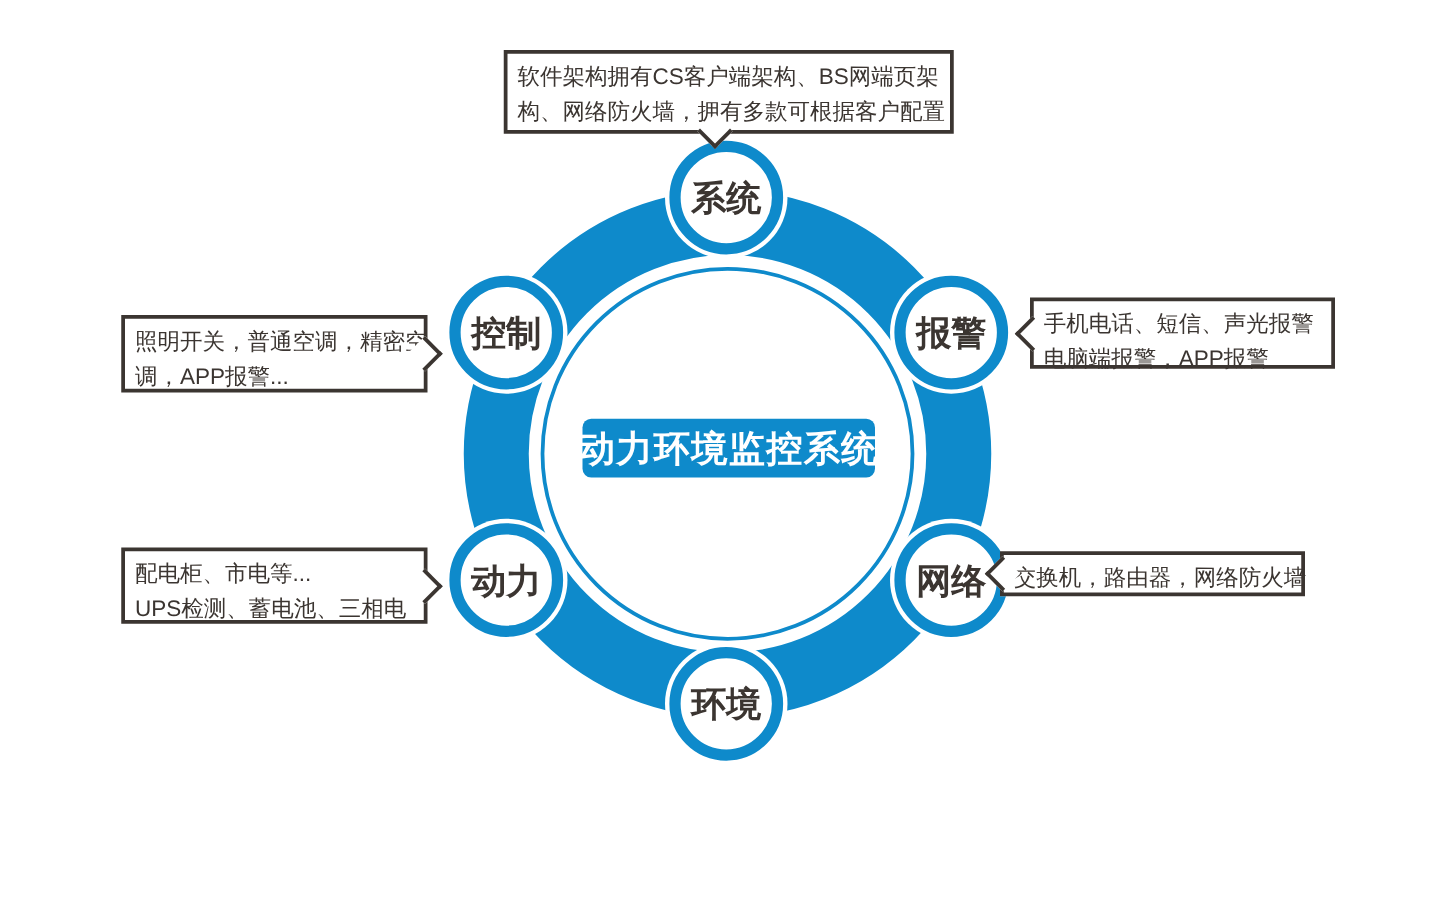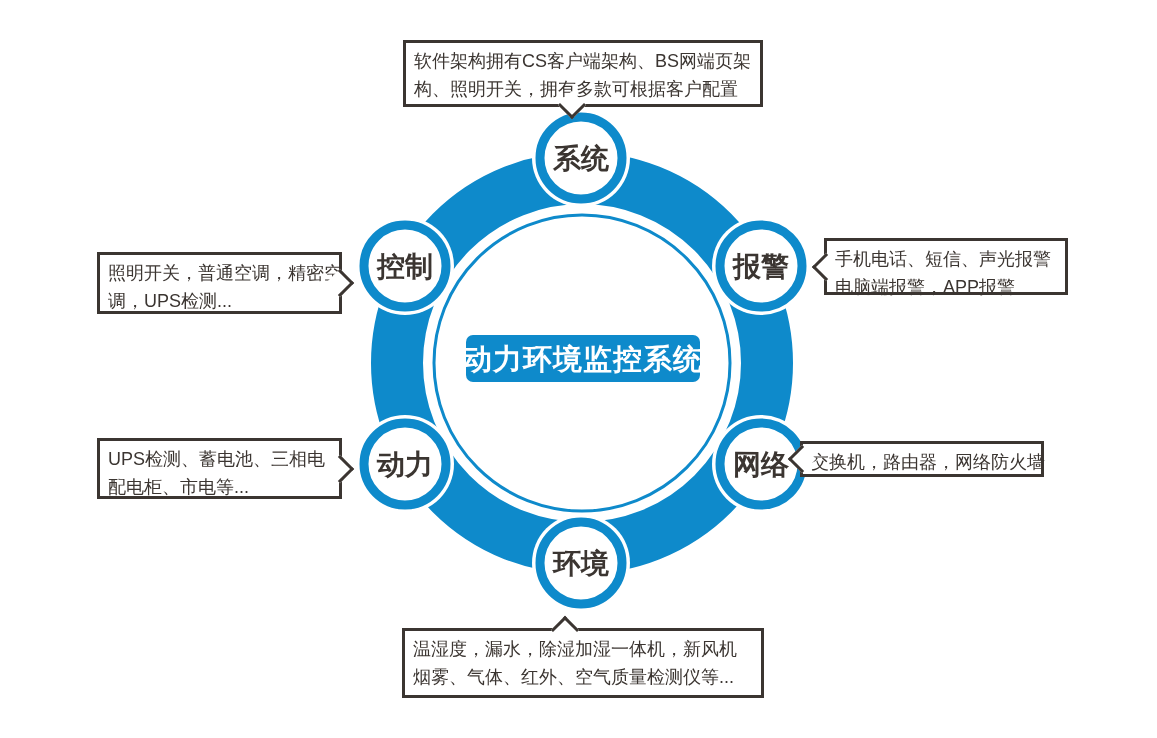--- a/index.html
+++ b/index.html
@@ -104,46 +104,41 @@
     </g>
 
     <g>
       <rect x="466" y="335" width="234" height="47" rx="7" fill="#0E8ACB"></rect>
       <text class="center-label" x="583" y="369" text-anchor="middle">动力环境监控系统</text>
     </g>
   </svg>
 
   <div class="callout callout-system">
     <div class="line">软件架构拥有CS客户端架构、BS网端页架</div>
-    <div class="line">构、照明开关，拥有多款可根据客户配置</div>
+    <div class="line">构、网络防火墙，拥有多款可根据客户配置</div>
     <span class="tip tip-down"></span>
   </div>
 
   <div class="callout callout-control">
     <div class="line">照明开关，普通空调，精密空</div>
-    <div class="line">调，UPS检测...</div>
+    <div class="line">调，APP报警...</div>
     <span class="tip tip-right"></span>
   </div>
 
   <div class="callout callout-alarm">
     <div class="line">手机电话、短信、声光报警</div>
     <div class="line">电脑端报警，APP报警</div>
     <span class="tip tip-left"></span>
   </div>
 
   <div class="callout callout-power">
+    <div class="line">配电柜、市电等...</div>
     <div class="line">UPS检测、蓄电池、三相电</div>
-    <div class="line">配电柜、市电等...</div>
     <span class="tip tip-right"></span>
   </div>
 
   <div class="callout callout-network">
     <div class="line">交换机，路由器，网络防火墙</div>
     <span class="tip tip-left"></span>
   </div>
 
-  <div class="callout callout-environment">
-    <div class="line">温湿度，漏水，除湿加湿一体机，新风机</div>
-    <div class="line">烟雾、气体、红外、空气质量检测仪等...</div>
-    <span class="tip tip-up"></span>
-  </div>
 
 </div>
 
 </body></html>

